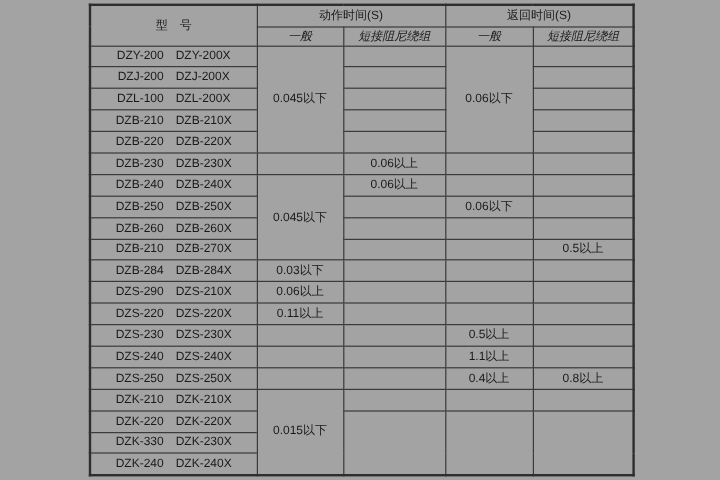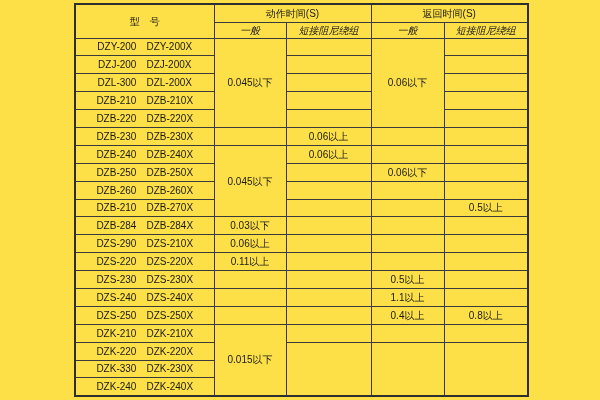--- a/index.html
+++ b/index.html
@@ -8,21 +8,21 @@
     background: #ffffff;
     width: 600px;
     height: 400px;
     font-family: "Liberation Sans", sans-serif;
     -webkit-font-smoothing: antialiased;
   }
   .stage {
     position: relative;
     width: 600px;
     height: 400px;
-    background: #fde047;
+    background: #a3a3a3;
     overflow: hidden;
   }
   .table-wrap {
     position: absolute;
     left: 74px;
     top: 3px;
   }
   table.spec {
     border-collapse: collapse;
     table-layout: fixed;
@@ -84,21 +84,21 @@
           <td></td>
           <td rowspan="5">0.06以下</td>
           <td></td>
         </tr>
         <tr>
           <td class="model-cell"><span>DZJ-200</span><span>DZJ-200X</span></td>
           <td></td>
           <td></td>
         </tr>
         <tr>
-          <td class="model-cell"><span>DZL-300</span><span>DZL-200X</span></td>
+          <td class="model-cell"><span>DZL-100</span><span>DZL-200X</span></td>
           <td></td>
           <td></td>
         </tr>
         <tr>
           <td class="model-cell"><span>DZB-210</span><span>DZB-210X</span></td>
           <td></td>
           <td></td>
         </tr>
         <tr>
           <td class="model-cell"><span>DZB-220</span><span>DZB-220X</span></td>

